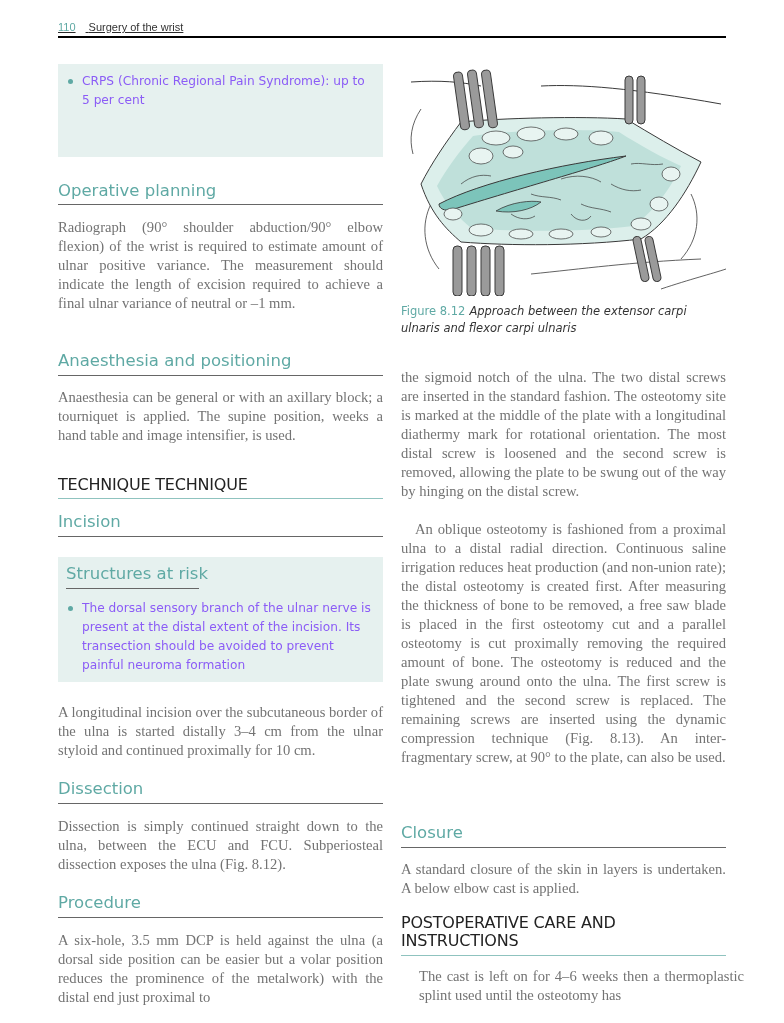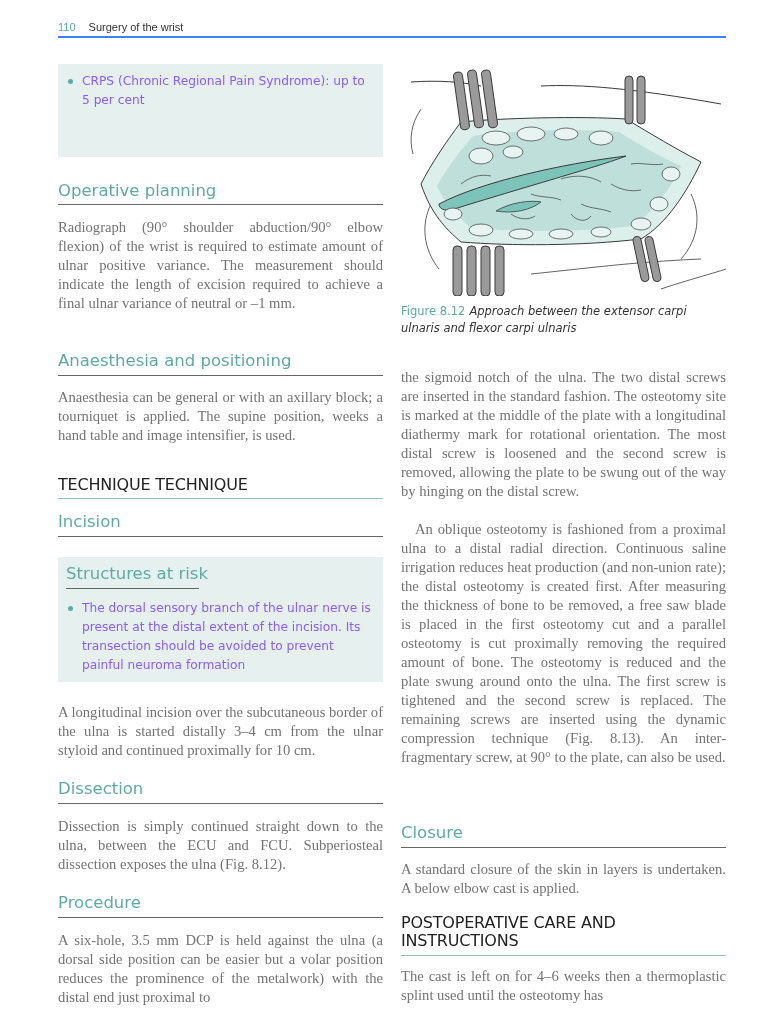--- a/index.html
+++ b/index.html
@@ -1,17 +1,17 @@
 <!DOCTYPE html>
 <html><head>
 <meta charset="utf-8">
 <style>
   html, body { margin:0; padding:0; background:#ffffff; }
   body { width:784px; height:1023px; position:relative; overflow:hidden; color:#2b2b2b; }
-  .header { position:absolute; left:58px; top:20px; width:668px; height:16px; border-bottom:2px solid #3b82f6; font-family:"Liberation Sans", sans-serif; font-size:11px; line-height:14px; }
+  .header { position:absolute; left:58px; top:20px; width:668px; height:16px; border-bottom:2px solid #000000; font-family:"Liberation Sans", sans-serif; font-size:11px; line-height:14px;text-decoration:underline; }
   .header .pgnum { color:#5fa9a4; margin-right:10px; }
   .header .chap { color:#333; }
   .box { position:absolute; background:#e6f1ef; }
   .bullets { list-style:none; margin:0; padding:0; font-family:"DejaVu Sans", sans-serif; font-size:12.2px; line-height:19px; color:#8b5cf6; }
   .bullets li { position:relative; padding-left:16px; }
   .bullets li::before { content:""; position:absolute; left:2px; top:7px; width:5px; height:5px; border-radius:50%; background:#5fa9a4; }
   .h2 { position:absolute; font-family:"DejaVu Sans", sans-serif; font-size:16.5px; color:#5fa9a4; line-height:22px; }
   .rule { position:absolute; height:0; border-top:1.5px solid #666; }
   .rule.teal { border-top:1.5px solid #8fc3bf; }
   .h1 { position:absolute; font-family:"DejaVu Sans", sans-serif; font-size:16px; color:#222; line-height:18px; letter-spacing:-0.2px; }
@@ -132,13 +132,13 @@
 
 <p class="para" style="left:401px; top:368px; width:325px;">the sigmoid notch of the ulna. The two distal screws are inserted in the standard fashion. The osteotomy site is marked at the middle of the plate with a longitudinal diathermy mark for rotational orientation. The most distal screw is loosened and the second screw is removed, allowing the plate to be swung out of the way by hinging on the distal screw.</p>
 <p class="para" style="left:401px; top:520px; width:325px; text-indent:14px;">An oblique osteotomy is fashioned from a proximal ulna to a distal radial direction. Continuous saline irrigation reduces heat production (and non-union rate); the distal osteotomy is created first. After measuring the thickness of bone to be removed, a free saw blade is placed in the first osteotomy cut and a parallel osteotomy is cut proximally removing the required amount of bone. The osteotomy is reduced and the plate swung around onto the ulna. The first screw is tightened and the second screw is replaced. The remaining screws are inserted using the dynamic compression technique (Fig. 8.13). An inter-fragmentary screw, at 90° to the plate, can also be used.</p>
 
 <div class="h2" style="left:401px; top:822px;">Closure</div>
 <div class="rule" style="left:401px; top:847px; width:325px;"></div>
 <p class="para" style="left:401px; top:860px; width:325px;">A standard closure of the skin in layers is undertaken. A below elbow cast is applied.</p>
 
 <div class="h1" style="left:401px; top:914px; width:250px;">POSTOPERATIVE CARE AND INSTRUCTIONS</div>
 <div class="rule teal" style="left:401px; top:955px; width:325px;"></div>
-<p class="para" style="left:401px; top:967px; width:325px;">The cast is left on for 4–6 weeks then a thermoplastic splint used until the osteotomy has</p>
+<p class="para" style="left:419px; top:967px; width:325px;">The cast is left on for 4–6 weeks then a thermoplastic splint used until the osteotomy has</p>
 
 </body></html>

